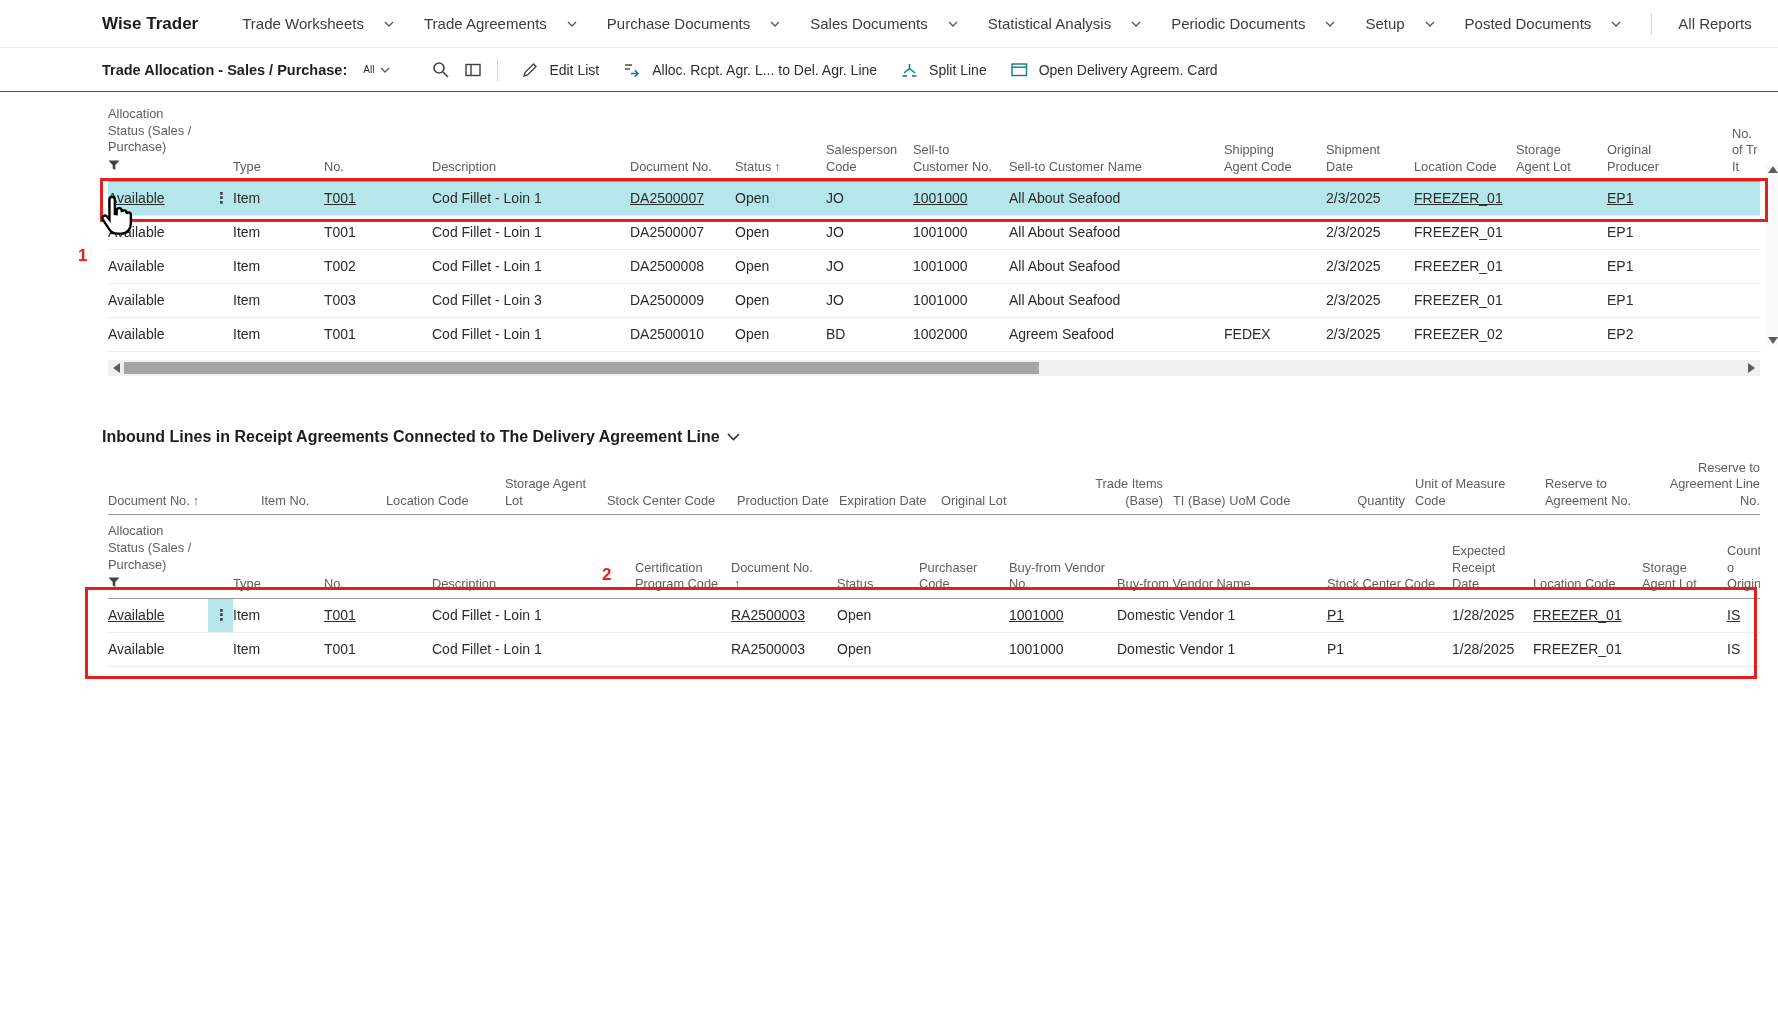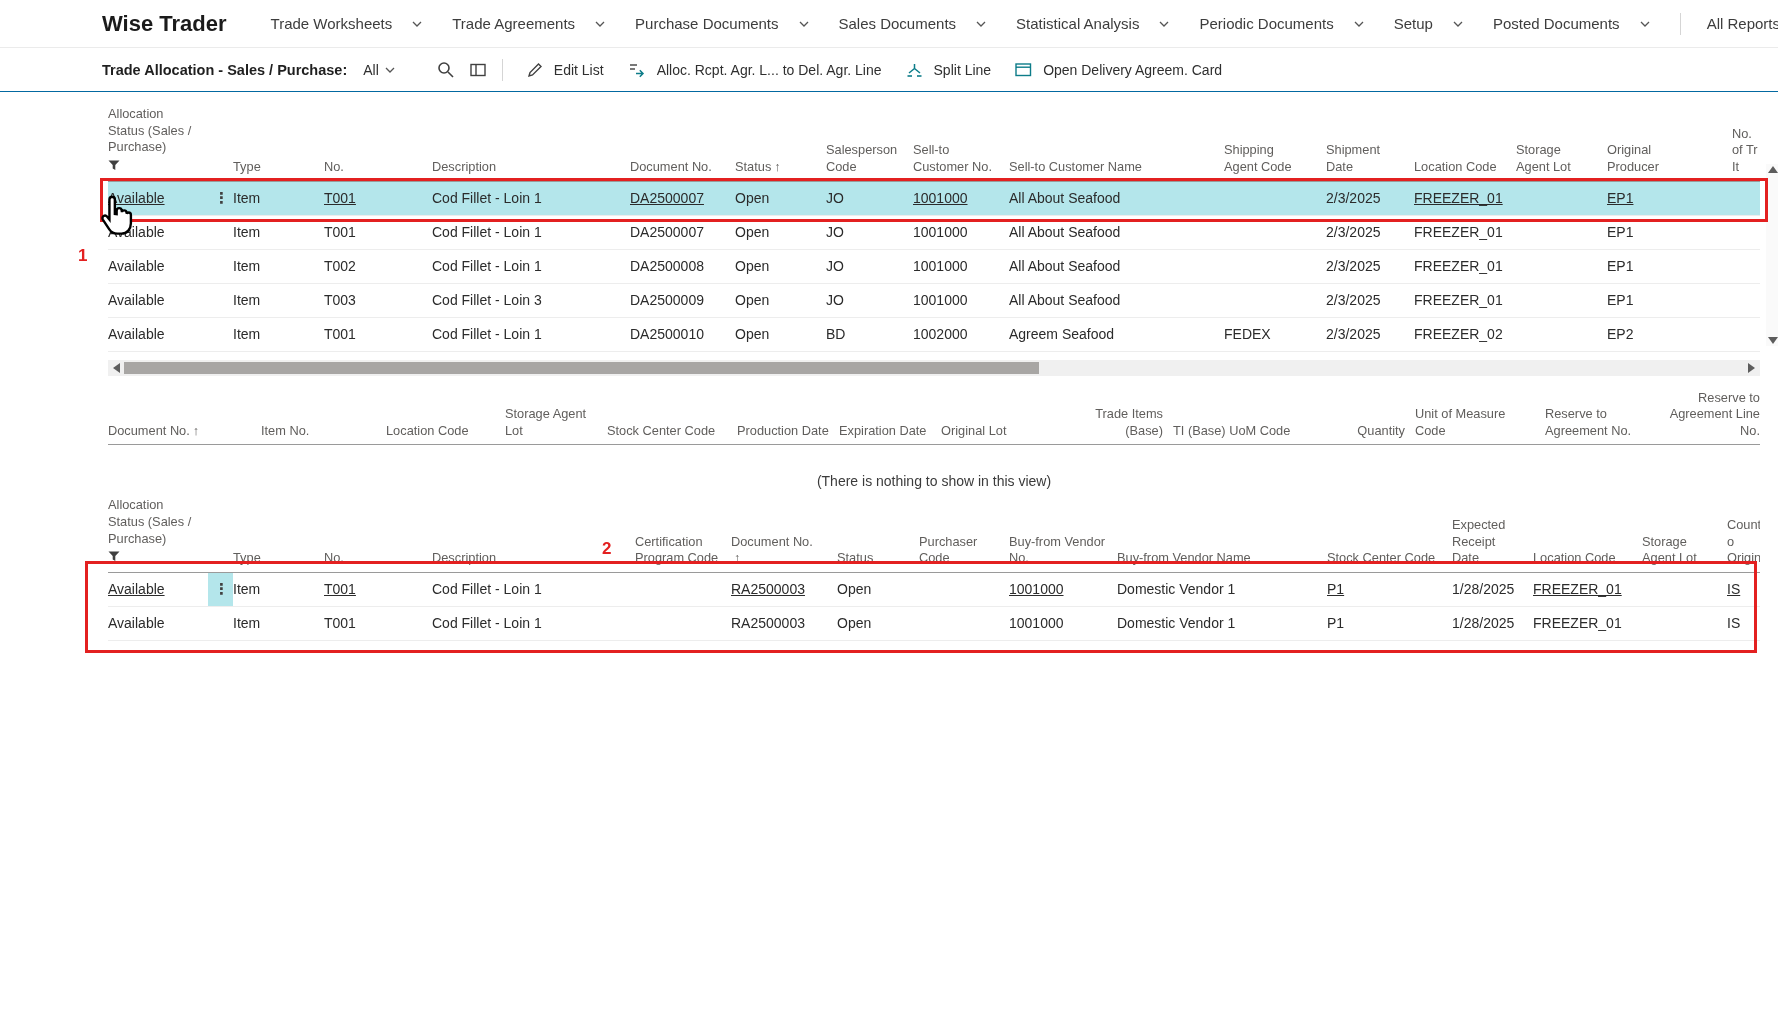--- a/index.html
+++ b/index.html
@@ -3,34 +3,34 @@
 <meta charset="utf-8">
 <style>
   * { margin:0; padding:0; box-sizing:border-box; }
   html,body { width:1778px; height:1034px; background:#ffffff; overflow:hidden;
     font-family:"Liberation Sans","DejaVu Sans",sans-serif; color:#2b2b2b; }
   .page { position:relative; width:1778px; height:1034px; }
 
   
   .topnav { display:flex; align-items:center; height:48px; padding:0 46px 0 102px;
     border-bottom:1px solid #ebebeb; }
-  .brand { font-size:22px; font-weight:700; color:#1b1b1b; margin-right:44px; white-space:nowrap; cursor:pointer; }
+  .brand { font-size:17px; font-weight:700; color:#1b1b1b; margin-right:44px; white-space:nowrap; cursor:pointer; }
   .nav-item { display:flex; align-items:center; gap:20px; font-size:15px; color:#3d3d3d;
     margin-right:30px; white-space:nowrap; cursor:pointer; }
   .nav-right { margin-left:auto; display:flex; align-items:center; gap:26px; }
   .vdiv { width:1px; height:22px; background:#d5d5d5; }
   .nav-link { font-size:15px; color:#3d3d3d; white-space:nowrap; cursor:pointer; }
   .burger { display:flex; flex-direction:column; gap:4px; cursor:pointer; padding:4px; }
   .burger span { display:block; width:18px; height:2px; background:#3b3b3b; }
 
   
   .toolbar { display:flex; align-items:center; height:44px; padding-left:102px; gap:16px;
     border-bottom:1px solid #0369a1; }
   .tb-title { font-size:14.5px; font-weight:700; color:#1f1f1f; white-space:nowrap; }
-  .tb-filter { display:flex; align-items:center; gap:6px; font-size:14px; color:#2f2f2f; cursor:pointer; }
+  .tb-filter { display:flex; align-items:center; gap:6px; font-size:10px; color:#2f2f2f; cursor:pointer; }
   .tb-icon { display:flex; align-items:center; cursor:pointer; }
   .tb-icon.search { margin-left:26px; }
   .tb-action { display:flex; align-items:center; gap:11px; font-size:14px; color:#2f2f2f;
     white-space:nowrap; cursor:pointer; margin-left:8px; }
 
   
   .section-caption { margin:18px 0 0 102px; font-size:14px; font-weight:700; color:#17818f; }
   .group-title { display:flex; align-items:center; gap:7px; margin-left:102px;
     font-size:16px; font-weight:700; color:#1d1d1d; cursor:pointer; }
   .gt2 { margin-top:52px; }
@@ -358,20 +358,26 @@
       <div class="tri-down"></div>
     </div>
 
     <div class="annot-box box1"></div>
     <div class="annot-num num1">1</div>
     <svg class="cursor" viewBox="0 0 24 30">
       <path d="M8 1.5 c1.1 0 1.9 0.8 1.9 1.9 l0 9.6 1.2 0.1 0 -2.3 c0 -1 0.8 -1.7 1.7 -1.7 0.9 0 1.6 0.7 1.7 1.6 l0.1 1 c0.1 -0.6 0.8 -1.1 1.5 -1.1 0.9 0 1.5 0.6 1.6 1.4 l0.1 0.8 c0.2 -0.5 0.7 -0.8 1.3 -0.8 0.9 0 1.5 0.7 1.5 1.6 l0 5.6 c0 3.8 -2.5 6.9 -6.3 6.9 l-2.7 0 c-2.3 0 -4.2 -1.1 -5.4 -2.9 l-4.3 -6.4 c-0.5 -0.8 -0.3 -1.9 0.5 -2.4 0.8 -0.5 1.8 -0.3 2.4 0.4 l1.5 1.9 0 -13.3 c0 -1.1 0.8 -1.9 1.9 -1.9 z" fill="#ffffff" stroke="#000000" stroke-width="1.6"></path>
     </svg>
   </div>
 
+  <div class="group-title gt2">
+    <span>Inbound Lines in Receipt Agreements Connected to The Delivery Agreement Line</span>
+    <svg width="13" height="8" viewBox="0 0 13 8">
+        <path d="M1 1 L6.5 6.5 L12 1" fill="none" stroke="#333" stroke-width="1.6"></path>
+      </svg>
+  </div>
 
   <div class="table-wrap t2">
     <div class="thead">
       <div class="th c1">
         <span>Document No.</span><span class="sort">↑</span>
       </div>
       <div class="th c2">Item No.</div>
       <div class="th c3">Location Code</div>
       <div class="th c4">Storage Agent Lot</div>
       <div class="th c5">Stock Center Code</div>
@@ -379,21 +385,20 @@
       <div class="th c7">Expiration Date</div>
       <div class="th c8">Original Lot</div>
       <div class="th c9">Trade Items (Base)</div>
       <div class="th c10">TI (Base) UoM Code</div>
       <div class="th c11">Quantity</div>
       <div class="th c12">Unit of Measure Code</div>
       <div class="th c13">Reserve to Agreement No.</div>
       <div class="th c14">Reserve to Agreement Line No.</div>
     </div>
   </div>
-  <div class="empty-msg">(There is nothing to show in this view)</div>
 
 
   <div class="table-wrap t3">
     <div class="thead">
       <div class="th c1">
         <span>Allocation Status (Sales / Purchase)</span>
         <span class="funnel"><svg width="12" height="11" viewBox="0 0 12 11">
               <path d="M0.5 0.5 h11 l-4.2 4.6 v5 l-2.6 -1.6 v-3.4 z" fill="#404040"></path>
             </svg></span>
       </div>

